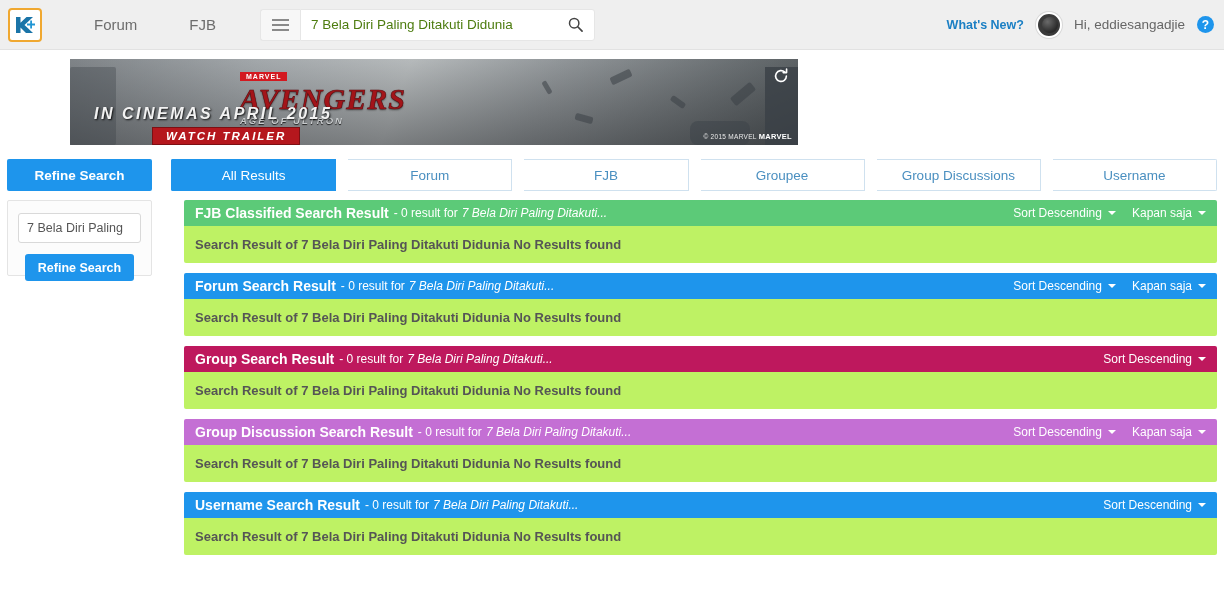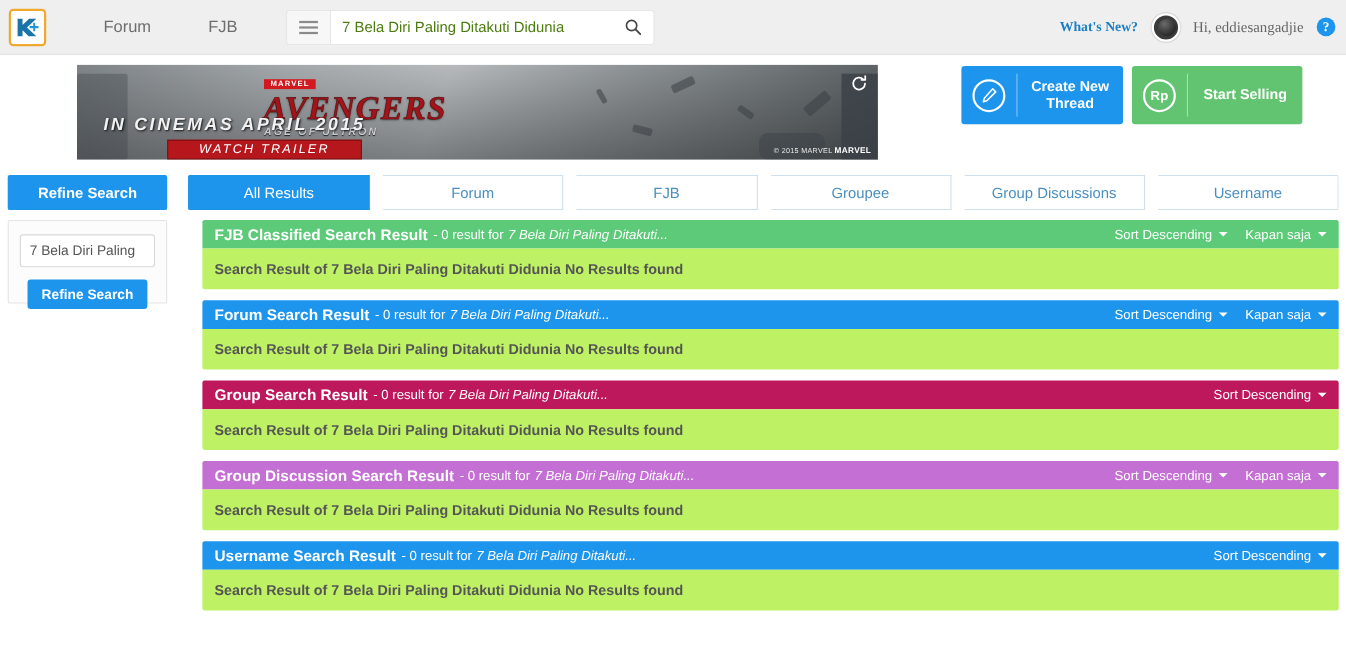--- a/index.html
+++ b/index.html
@@ -76,21 +76,21 @@
   .search-btn {
     width: 38px; height: 30px;
     background: transparent; border: none;
     cursor: pointer;
     display: flex; align-items: center; justify-content: center;
   }
 
   .nav-right {
     position: absolute; right: 10px; top: 0;
     height: 49px;
-    display: flex; align-items: center; gap: 12px; font-family: Liberation Serif, serif;
+    display: flex; align-items: center; gap: 12px;
   }
   .whats-new {
     font-size: 12.5px; font-weight: bold;
     color: #1b7fc4; cursor: pointer; text-decoration: none;
   }
   .avatar {
     width: 26px; height: 26px; border-radius: 50%;
     background: #3a3a3a;
     border: 2px solid #ffffff;
     box-shadow: 0 0 0 1px #d8d8d8;
@@ -165,23 +165,23 @@
     letter-spacing: 2.5px;
     color: #f2f2f2;
     text-shadow: 1px 1px 2px rgba(0,0,0,.85);
     font-family: "Liberation Sans", sans-serif;
     text-align: center;
   }
   .watch-trailer {
     position: absolute; left: 82px; top: 68px;
     background: #b5171d;
     color: #ffffff;
-    font-size: 11.5px; font-weight: normal; font-style: italic;
+    font-size: 11.5px; font-weight: bold; font-style: italic;
     letter-spacing: 2px;
-    padding: 2px 28px;
+    padding: 2px 13px;
     font-family: "Liberation Sans", sans-serif;
     border: 1px solid #7d0f13;
   }
   .marvel-credit {
     position: absolute; right: 6px; bottom: 4px;
     font-size: 6.5px; color: #e9e9e9;
     letter-spacing: .3px;
     font-family: "Liberation Sans", sans-serif;
   }
   .marvel-credit b { color: #fff; font-size: 7.5px; }
@@ -396,41 +396,20 @@
     </div>
 
     <div class="banner-refresh">
       <svg width="18" height="18" viewBox="0 0 20 20">
         <path d="M16 10a6 6 0 1 1-1.8-4.3" fill="none" stroke="#ffffff" stroke-width="1.8" stroke-linecap="round"></path>
         <path d="M16.2 2.4 L16.2 6.2 L12.4 6.2" fill="none" stroke="#ffffff" stroke-width="1.8" stroke-linecap="round" stroke-linejoin="round"></path>
       </svg>
     </div>
   </div>
 
-  <div class="action-btns">
-    <div class="act-btn blue">
-      <div class="act-ico">
-        <div class="circ">
-          <svg width="15" height="15" viewBox="0 0 16 16">
-            <path d="M11.2 1.9 L14.1 4.8 L5.4 13.5 L2.1 14.4 L3.0 11.1 Z" fill="none" stroke="#fff" stroke-width="1.5" stroke-linejoin="round"></path>
-          </svg>
-        </div>
-      </div>
-      <div class="act-divider"></div>
-      <div class="act-label">Create New Thread</div>
-    </div>
-
-    <div class="act-btn green">
-      <div class="act-ico">
-        <div class="circ">Rp</div>
-      </div>
-      <div class="act-divider"></div>
-      <div class="act-label">Start Selling</div>
-    </div>
-  </div>
 </div>
 
 <div class="tabs-row">
   <div class="refine-tab">Refine Search</div>
   <div class="tabs">
     <div class="tab active">All Results</div>
     <div class="tab">Forum</div>
     <div class="tab">FJB</div>
     <div class="tab">Groupee</div>
     <div class="tab">Group Discussions</div>

